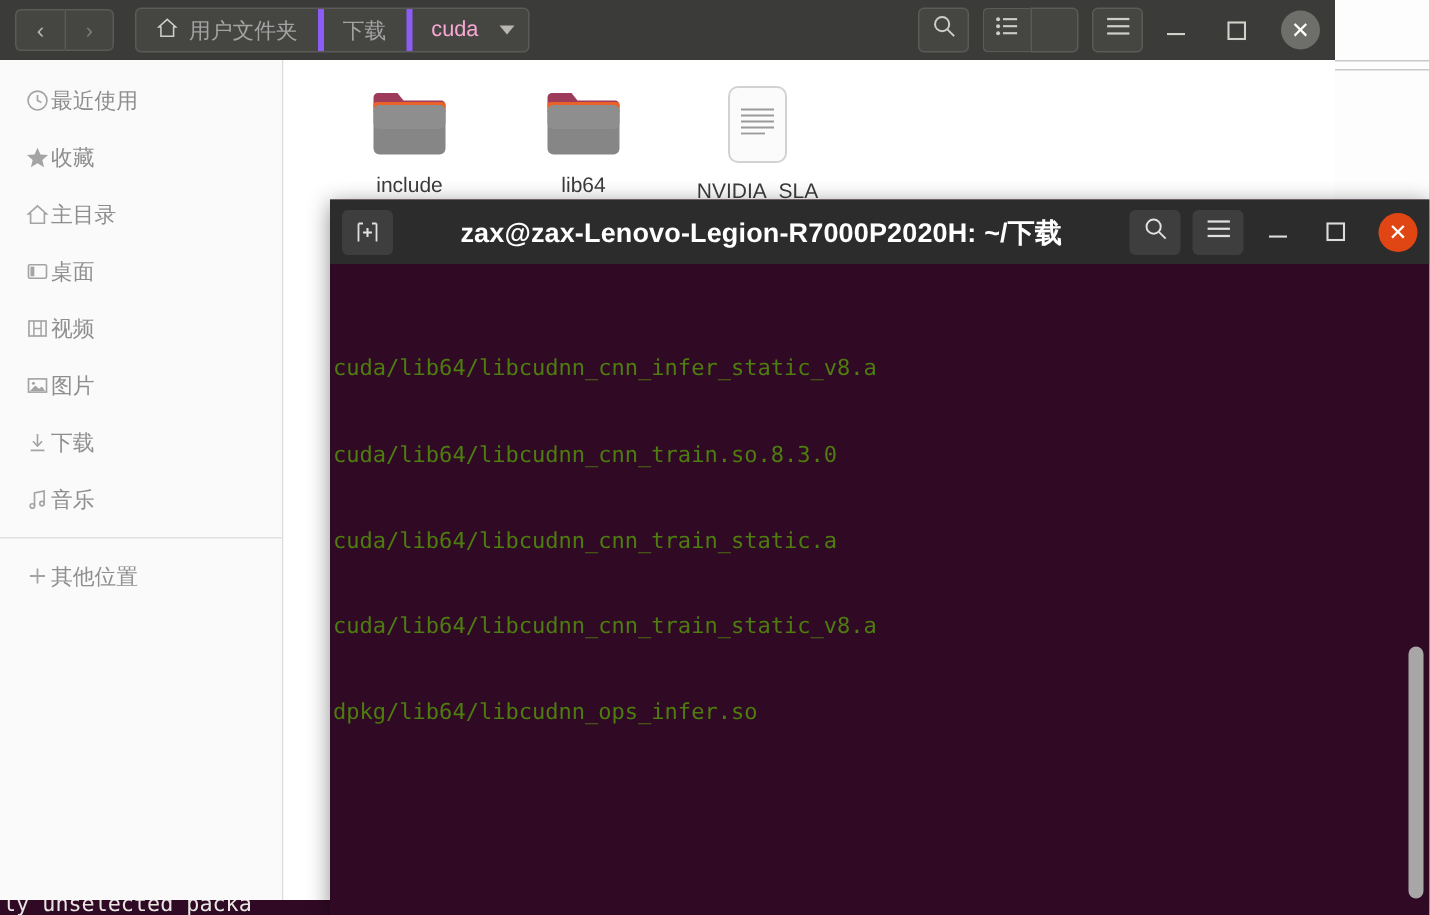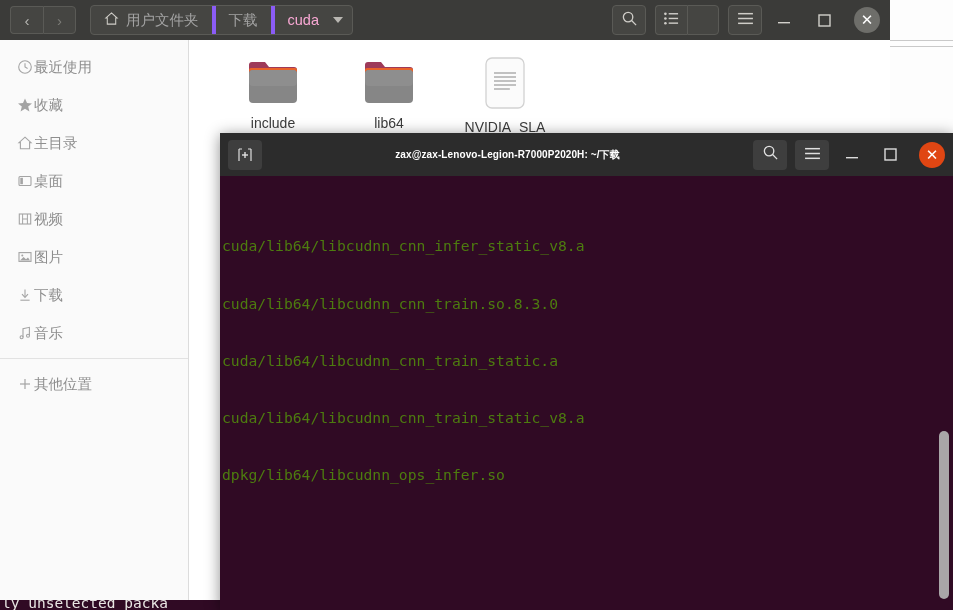--- a/index.html
+++ b/index.html
@@ -131,21 +131,21 @@
     height: 43px; background: #2c2c2c;
     display: flex; align-items: center; padding: 0 8px;
   }
   .tb-btn {
     width: 34px; height: 30px; background: #3e3e3e; border-radius: 4px;
     display: flex; align-items: center; justify-content: center;
     color: #e0e0e0;
   }
   .term-title {
     flex: 1; text-align: center; color: #ffffff;
-    font-size: 10px; font-weight: bold; letter-spacing: .1px;
+    font-size: 18px; font-weight: bold; letter-spacing: .1px;
   }
   .tb-right { display: flex; align-items: center; gap: 8px; }
   .tb-ctl {
     width: 30px; height: 30px;
     display: flex; align-items: center; justify-content: center;
     color: #dcdcdc;
   }
   .tb-ctl.close {
     width: 26px; height: 26px; border-radius: 50%;
     background: #e04613; color: #ffffff; font-size: 15px; margin-left: 6px;

